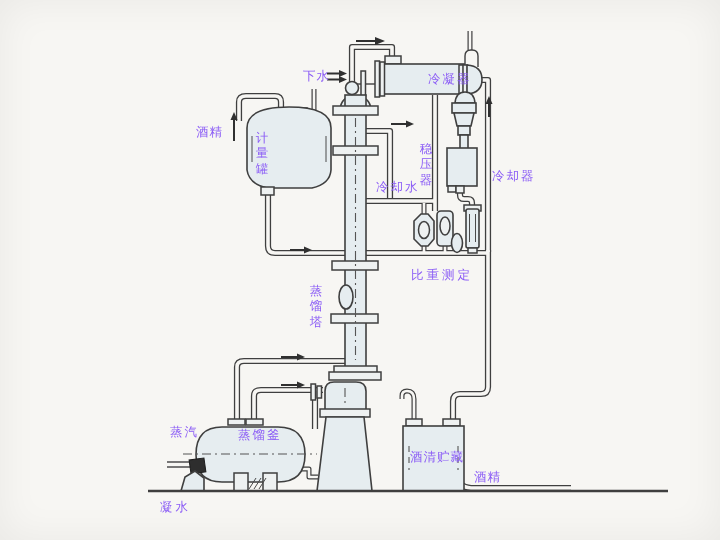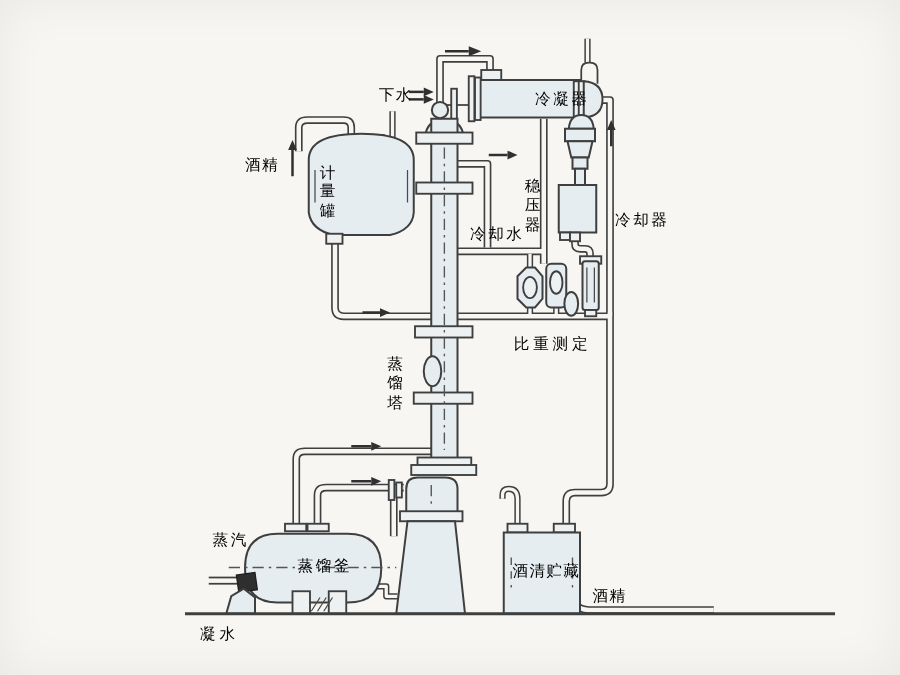--- a/index.html
+++ b/index.html
@@ -1,19 +1,19 @@
 <!DOCTYPE html>
 <html><head>
 <meta charset="utf-8">
 <style>
   html,body{margin:0;padding:0;background:#e9e9e7;}
   #stage{position:relative;width:720px;height:540px;background:#f7f6f3;overflow:hidden;
          box-shadow:inset 0 0 40px rgba(0,0,0,.06);font-family:"DejaVu Sans",sans-serif;}
   #art{position:absolute;left:0;top:0;}
-  .lbl{position:absolute;font-size:12.5px;font-weight:500;color:#000000;
+  .lbl{position:absolute;font-size:12.5px;font-weight:500;color:#8b5cf6;
        letter-spacing:2px;white-space:nowrap;line-height:1.1;}
   .v{width:16px;white-space:normal;word-break:break-all;line-height:1.22;
      text-align:center;letter-spacing:0;}
   .sp1{letter-spacing:1px}.sp3{letter-spacing:3px}
   
   .po{fill:none;stroke:#3f3f3f;stroke-width:6.2;stroke-linejoin:round;stroke-linecap:butt}
   .pi{fill:none;stroke:#f7f6f3;stroke-width:3.6;stroke-linejoin:round;stroke-linecap:butt}
   .po3{fill:none;stroke:#3f3f3f;stroke-width:5;stroke-linejoin:round}
   .pi3{fill:none;stroke:#f7f6f3;stroke-width:2.6;stroke-linejoin:round}
   .ves{fill:#e6edf0;stroke:#3f3f3f;stroke-width:1.6}
@@ -218,17 +218,17 @@
 <div class="lbl sp1" style="left:303px;top:69px">下水</div>
 <div class="lbl" style="left:428px;top:72px">冷凝器</div>
 <div class="lbl sp1" style="left:196px;top:125px">酒精</div>
 <div class="lbl v" style="left:254px;top:130px">计量罐</div>
 <div class="lbl v" style="left:418px;top:141px">稳压器</div>
 <div class="lbl" style="left:376px;top:180px">冷却水</div>
 <div class="lbl" style="left:492px;top:169px">冷却器</div>
 <div class="lbl sp3" style="left:411px;top:268px">比重测定</div>
 <div class="lbl v" style="left:308px;top:283px">蒸馏塔</div>
 <div class="lbl" style="left:170px;top:425px">蒸汽</div>
-<div class="lbl" style="left:238px;top:446px">蒸馏釜</div>
+<div class="lbl" style="left:238px;top:428px">蒸馏釜</div>
 <div class="lbl sp1" style="left:410px;top:450px">酒清贮藏</div>
 <div class="lbl sp1" style="left:474px;top:470px">酒精</div>
 <div class="lbl sp3" style="left:160px;top:500px">凝水</div>
 </div>
 
 </body></html>

